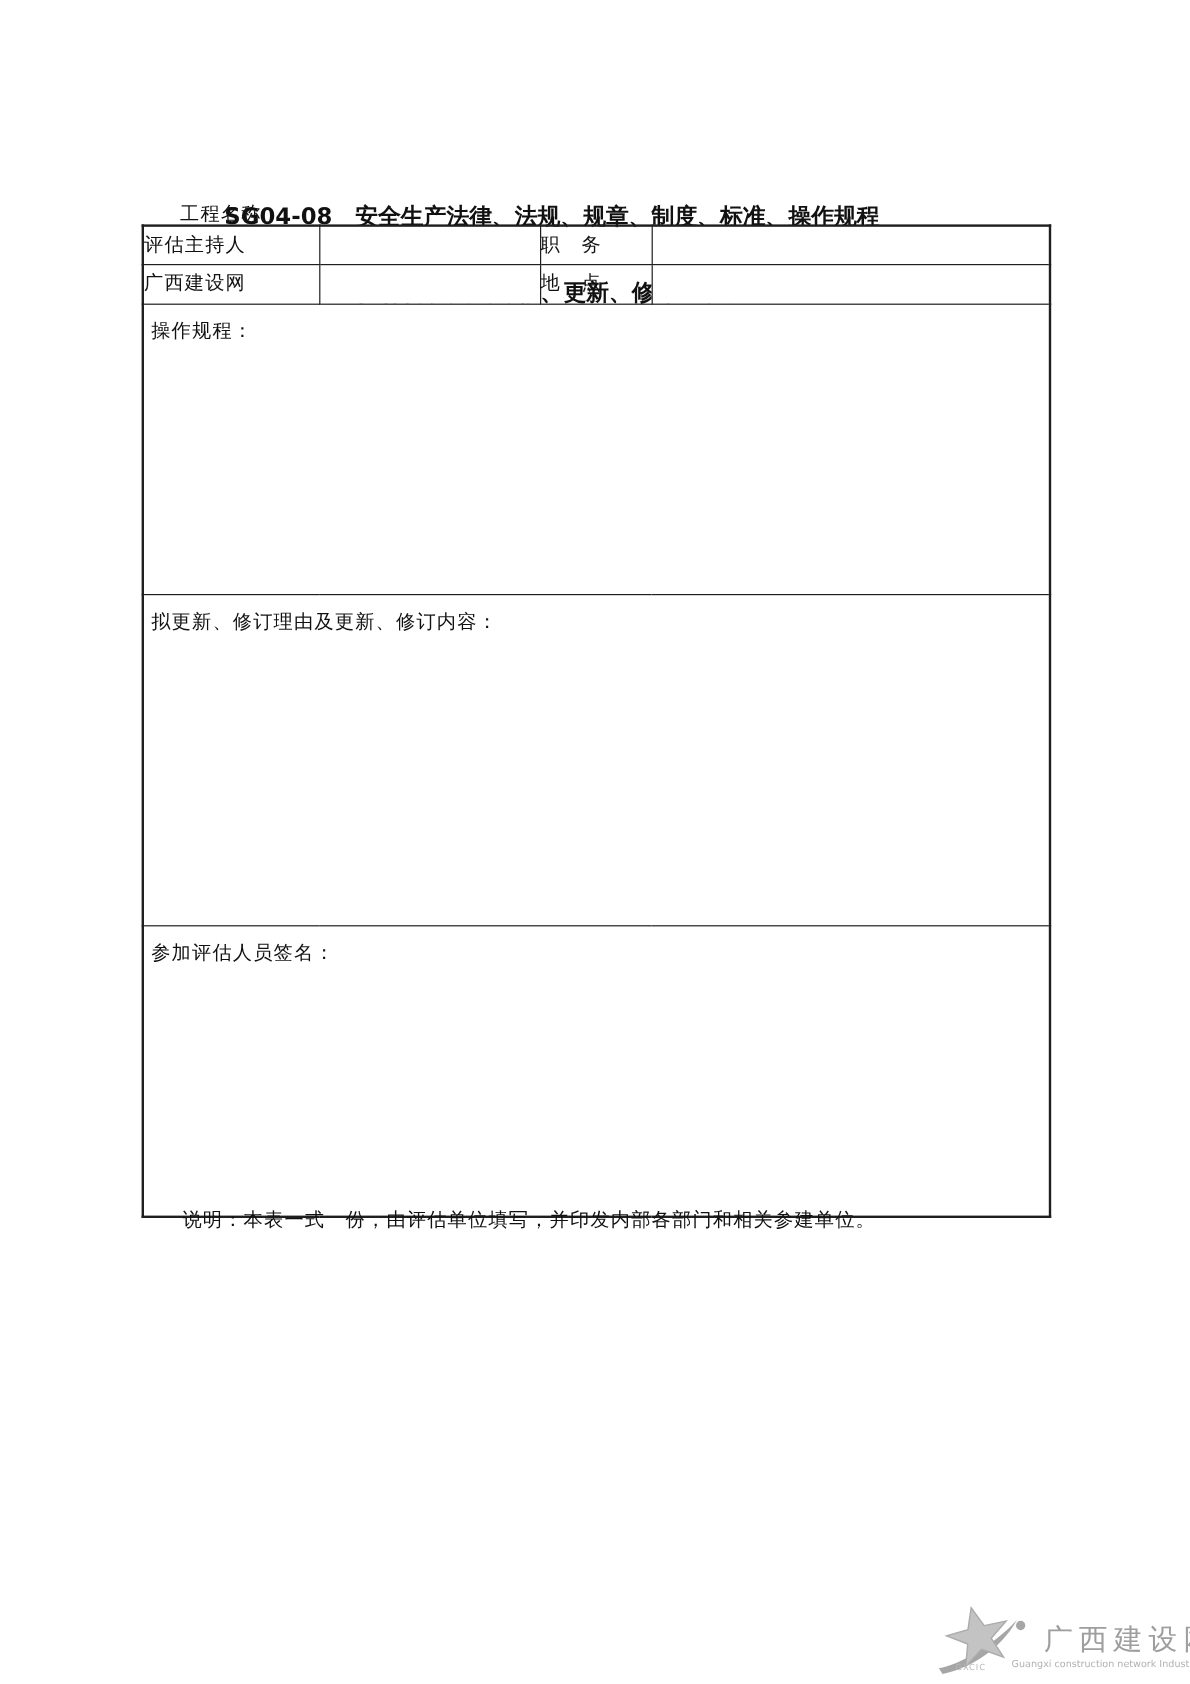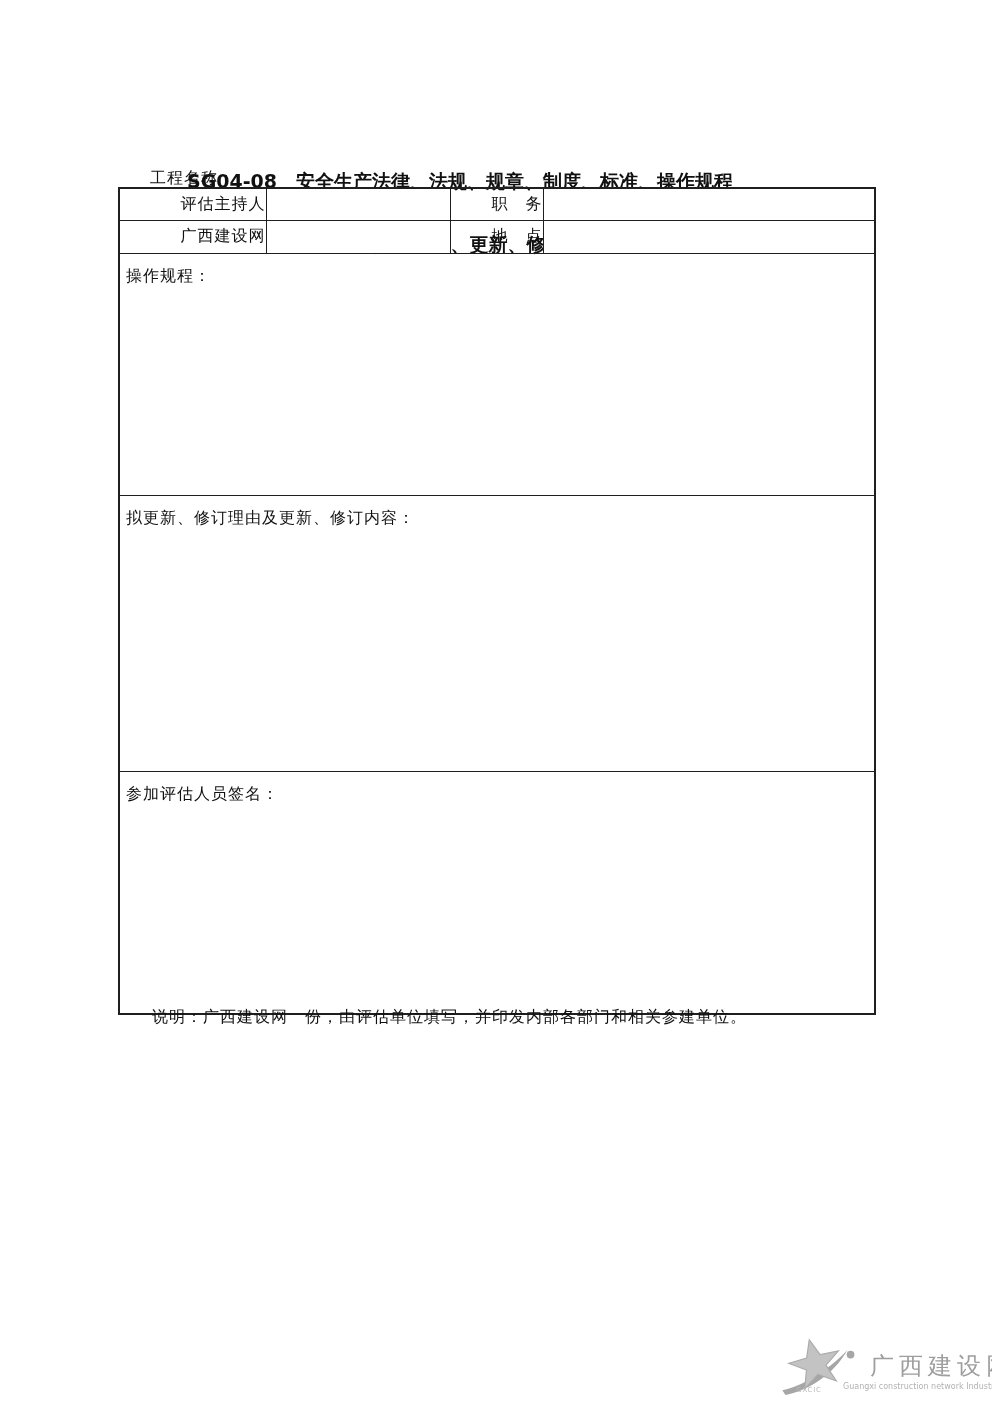--- a/index.html
+++ b/index.html
@@ -22,21 +22,21 @@
     font-size: 16px; color: #111; letter-spacing: 1px; text-align: center;
   }
 
   table.form {
     position: absolute; left: 118px; top: 187px;
     width: 756px; border-collapse: collapse; table-layout: fixed;
     border: 2px solid #1f1f1f;
     font-size: 16px; color: #111;
   }
   table.form td { border: 1px solid #1f1f1f; }
-  td.flabel { text-align: right; vertical-align: middle; letter-spacing: 1px; }
+  td.flabel { text-align: left; vertical-align: middle; letter-spacing: 1px; }
   td.fvalue { background: #fff; }
   td.section { vertical-align: top; padding: 12px 0 0 6px; letter-spacing: 1px; }
   .row-head   { height: 32px; }
   .row-head2  { height: 33px; }
   .row-sec1   { height: 242px; }
   .row-sec2   { height: 276px; }
   .row-sec3   { height: 243px; }
 
   .note {
     position: absolute; left: 152px; top: 1007px;
@@ -97,21 +97,21 @@
         </td>
       </tr>
       <tr class="row-sec3">
         <td class="section" colspan="4">
           <span>参加评估人员签名：</span>
         </td>
       </tr>
     </tbody>
   </table>
 
-  <div class="note">说明：广西建设网　份，由评估单位填写，并印发内部各部门和相关参建单位。</div>
+  <div class="note">说明：本表一式　份，由评估单位填写，并印发内部各部门和相关参建单位。</div>
 
   <div class="watermark">
     <svg class="wm-star" viewBox="0 0 100 80" xmlns="http://www.w3.org/2000/svg">
 
       <path d="M4 70 C 26 66, 62 46, 88 18 C 70 50, 38 70, 8 76 Z" fill="#a6a6a6"></path>
 
       <g transform="rotate(-14 46 34)">
         <polygon points="46,4 55,26 79,27 59,41 67,64 46,50 25,64 33,41 13,27 37,26" fill="#c3c3c3" stroke="#ababab" stroke-width="1.5"></polygon>
       </g>
 

